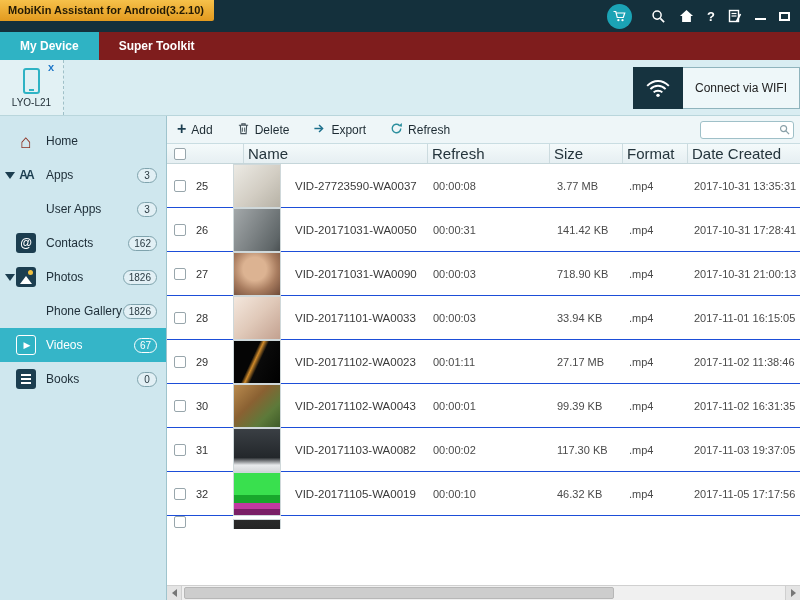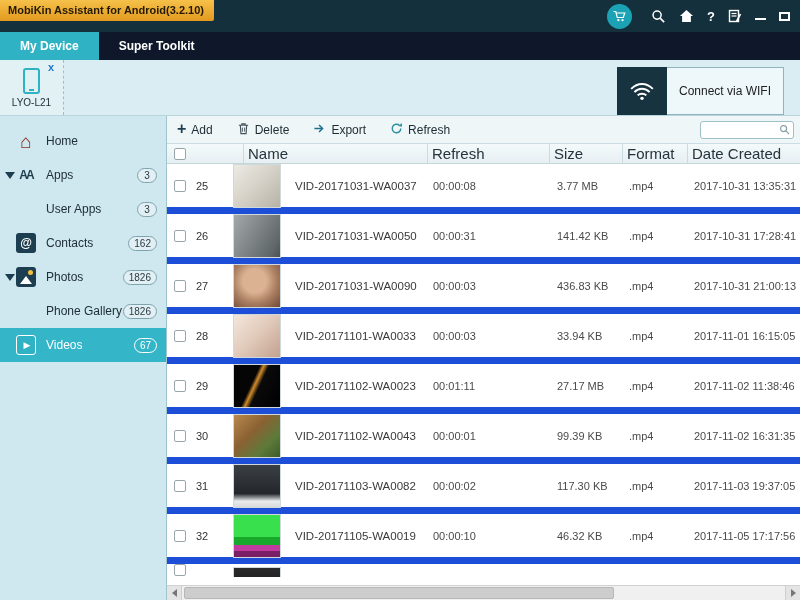--- a/index.html
+++ b/index.html
@@ -12,33 +12,33 @@
   .title-badge{display:inline-block;background:linear-gradient(#f6c14a,#e29a1f);color:#241a04;
     font-size:11px;font-weight:bold;padding:4px 10px 5px 8px;border-bottom-right-radius:2px}
   .tb-icons{position:absolute;right:10px;top:0;height:32px;display:flex;align-items:center;gap:13px}
   .cart-btn{width:25px;height:25px;border-radius:50%;background:#1ba3b5;display:flex;align-items:center;justify-content:center;margin-right:6px;cursor:pointer}
   .tb-ic{display:flex;align-items:center;justify-content:center;cursor:pointer}
   .help-q{color:#fff;font-weight:bold;font-size:13px}
   .min-line{width:11px;height:2px;background:#fff;margin-top:6px}
   .max-box{width:11px;height:9px;border:2px solid #fff}
 
   
-  .tabbar{height:28px;background:#0f172a;display:flex;flex:0 0 28px}
+  .tabbar{height:28px;background:#7f1d1d;display:flex;flex:0 0 28px}
   .tab{padding:0 20px;line-height:28px;font-size:12px;font-weight:bold;color:#fff;cursor:pointer}
   .tab.active{background:#2fb3c4}
 
   
   .devicebar{height:56px;background:#d9edf2;border-bottom:1px solid #b9d6dc;position:relative;flex:0 0 56px}
   .device-card{position:absolute;left:0;top:0;width:64px;height:55px;display:flex;flex-direction:column;
     align-items:center;justify-content:center;border-right:1px dashed #9fc0c8;background:#e2f1f4}
   .phone-shape{width:17px;height:26px;border:2px solid #2fb3c4;border-radius:3px;position:relative}
   .phone-shape::after{content:"";position:absolute;left:4px;bottom:1px;right:4px;height:2px;background:#2fb3c4}
   .disconnect-x{position:absolute;top:2px;right:9px;color:#1f78c8;font-size:11px;font-weight:bold;cursor:pointer;line-height:1}
   .device-name{font-size:10px;color:#1d2b33;margin-top:3px;white-space:nowrap}
-  .wifi-btn{position:absolute;right:16px;top:7px;height:48px;display:flex;cursor:pointer}
+  .wifi-btn{position:absolute;right:0;top:7px;height:42px;display:flex;cursor:pointer}
   .wifi-ic-box{width:50px;background:#16333f;display:flex;align-items:center;justify-content:center}
   .wifi-label-box{background:#eef7f9;border:1px solid #8fb4bd;border-left:none;display:flex;align-items:center;
     padding:0 12px;font-size:12px;color:#222;white-space:nowrap}
 
   
   .content{flex:1;display:flex;min-height:0}
   .sidebar{width:166px;background:#cfe7ee;padding-top:8px;flex:0 0 166px}
   .sb-item{height:34px;display:flex;align-items:center;position:relative;padding-left:16px;font-size:12px;color:#20303a;cursor:pointer}
   .sb-item.selected{background:#35b5c8;color:#fff}
   .expander{display:none;position:absolute;left:5px;top:14px;width:0;height:0;
@@ -77,22 +77,22 @@
   .searchbox input{border:none;outline:none;flex:1;min-width:0;font-size:11px;font-family:"Liberation Sans",sans-serif;background:transparent}
 
   .thead{height:20px;flex:0 0 20px;display:grid;grid-template-columns:26px 50px 184px 122px 73px 65px 1fr;
     background:linear-gradient(#f4fafb,#e6eff2);border-bottom:1px solid #c5d6da;align-items:center;font-size:15px;color:#24343c}
   .hcell{height:100%;display:flex;align-items:center;padding-left:4px;cursor:pointer}
   .hcell.sep{border-left:1px solid #ccdbdf}
   .hc-cb{justify-content:center;padding-left:0}
   .checkbox{width:12px;height:12px;border:1px solid #98a6ac;border-radius:2px;background:#fff;display:block;cursor:pointer}
 
   .rows{flex:1;overflow:hidden;background:#fff}
-  .t-row{height:50px;display:grid;grid-template-columns:26px 34px 62px 138px 122px 73px 65px 1fr;
-    align-items:center;border-bottom:7px solid #1d4ed8;font-size:11px;color:#4a4a4a;cursor:default}
+  .t-row{height:44px;display:grid;grid-template-columns:26px 34px 62px 138px 122px 73px 65px 1fr;
+    align-items:center;border-bottom:1px solid #1d4ed8;font-size:11px;color:#4a4a4a;cursor:default}
   .t-row .cb-wrap{display:flex;justify-content:center}
   .f-num{padding-left:3px;color:#333}
   .thumbwrap{display:flex;justify-content:flex-start;padding-left:6px}
   .thumb{width:48px;height:44px;border:1px solid #cfd8da;display:block}
   .f-name{font-size:11.5px;color:#3a3a3a;padding-left:6px;white-space:nowrap;overflow:hidden}
   .f-duration{padding-left:6px}
   .f-size{padding-left:8px}
   .f-format{padding-left:7px}
   .f-date{padding-left:7px;white-space:nowrap}
   .t-row.partial{height:13px;overflow:hidden;border-bottom:none;align-items:start}
@@ -222,20 +222,26 @@
     <span class="sb-icon" style="visibility: hidden;"></span>
     <span class="sb-label">Phone Gallery</span>
     <span class="sb-count">1826</span>
   </div>
         <div class="sb-item selected">
 
     <span class="sb-icon videos-icon"></span>
     <span class="sb-label">Videos</span>
     <span class="sb-count">67</span>
   </div>
+        <div class="sb-item">
+
+    <span class="sb-icon books-icon"></span>
+    <span class="sb-label">Books</span>
+    <span class="sb-count">0</span>
+  </div>
       </div>
 
     <div class="main">
 
       <div class="toolbar">
         <span class="tool">
           <span class="plus-glyph">+</span>
           <span>Add</span>
         </span>
         <span class="tool">
@@ -291,21 +297,21 @@
 
       <div class="rows" id="rows">
           <div class="t-row">
     <span class="cb-wrap">
               <span class="checkbox"></span>
             </span>
     <span class="f-num">25</span>
     <span class="thumbwrap">
               <span class="thumb thumb-paper"></span>
             </span>
-    <span class="f-name">VID-20171031-WA0037</span>
+    <span class="f-name">VID-27723590-WA0037</span>
     <span class="f-duration">00:00:08</span>
     <span class="f-size">3.77 MB</span>
     <span class="f-format">.mp4</span>
     <span class="f-date">2017-10-31 13:35:31</span>
   </div>
           <div class="t-row">
     <span class="cb-wrap">
               <span class="checkbox"></span>
             </span>
     <span class="f-num">26</span>
@@ -321,21 +327,21 @@
           <div class="t-row">
     <span class="cb-wrap">
               <span class="checkbox"></span>
             </span>
     <span class="f-num">27</span>
     <span class="thumbwrap">
               <span class="thumb thumb-selfie"></span>
             </span>
     <span class="f-name">VID-20171031-WA0090</span>
     <span class="f-duration">00:00:03</span>
-    <span class="f-size">436.83 KB</span>
+    <span class="f-size">718.90 KB</span>
     <span class="f-format">.mp4</span>
     <span class="f-date">2017-10-31 21:00:13</span>
   </div>
           <div class="t-row">
     <span class="cb-wrap">
               <span class="checkbox"></span>
             </span>
     <span class="f-num">28</span>
     <span class="thumbwrap">
               <span class="thumb thumb-baby"></span>

